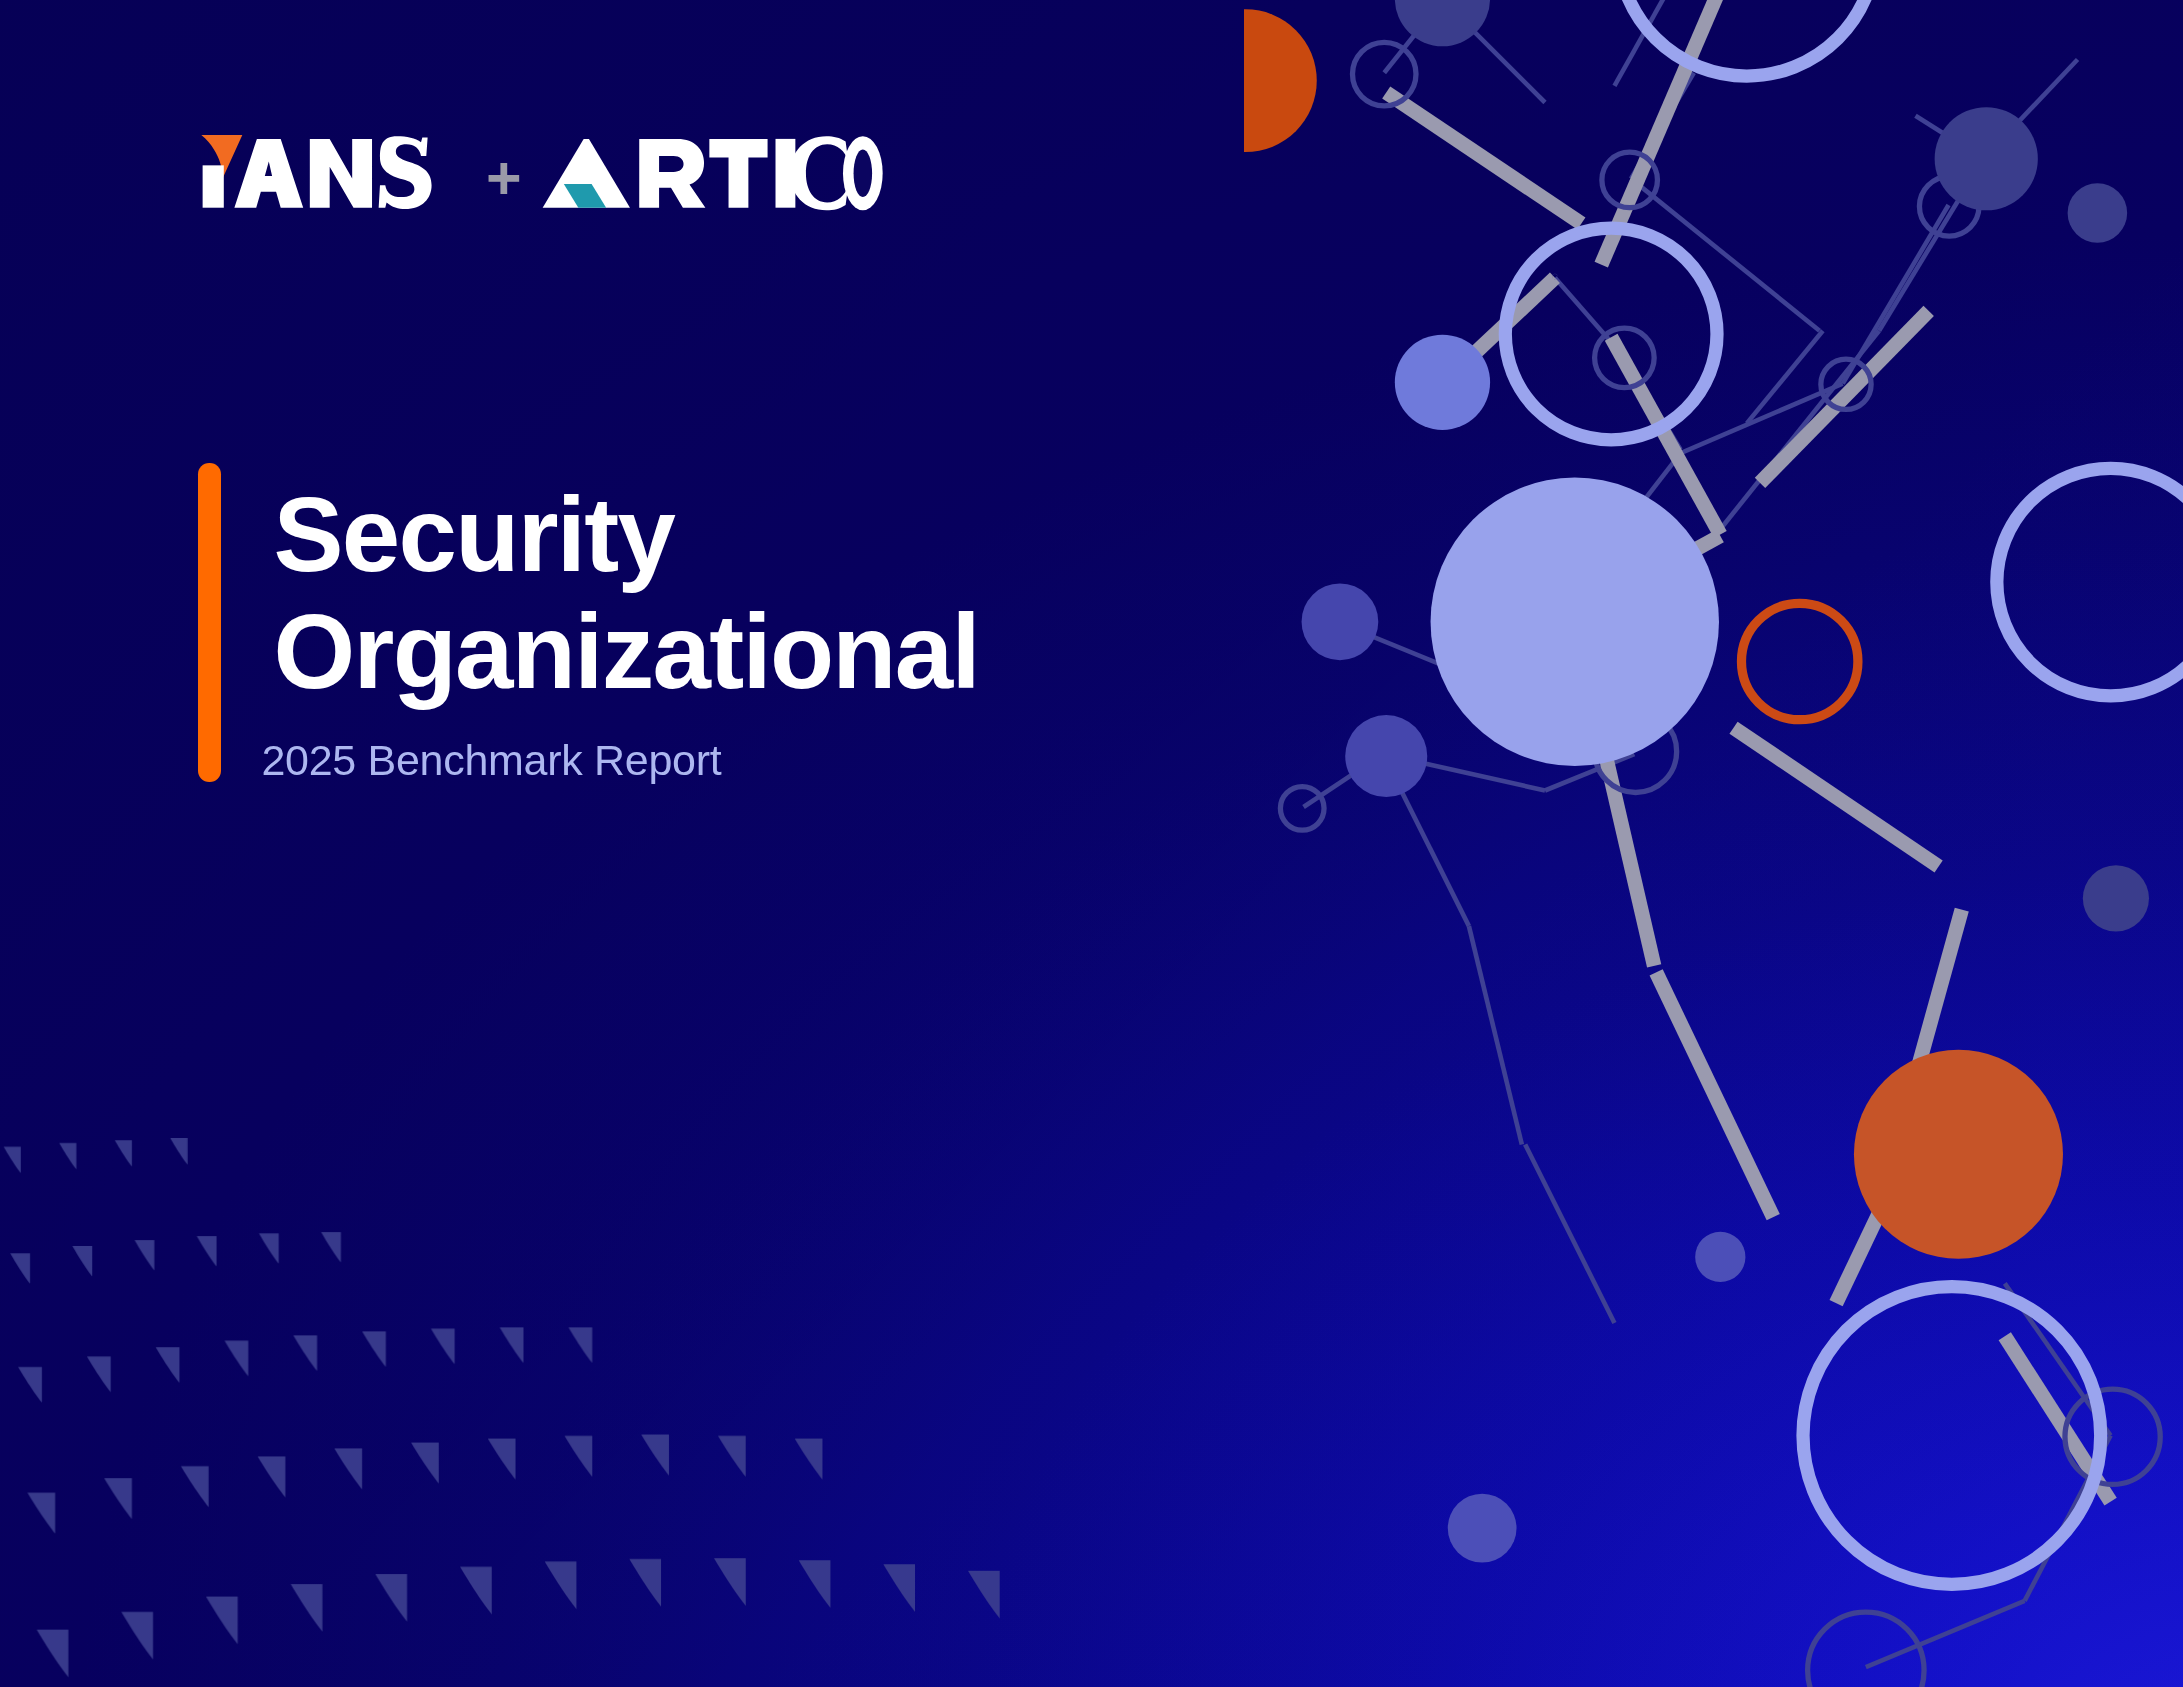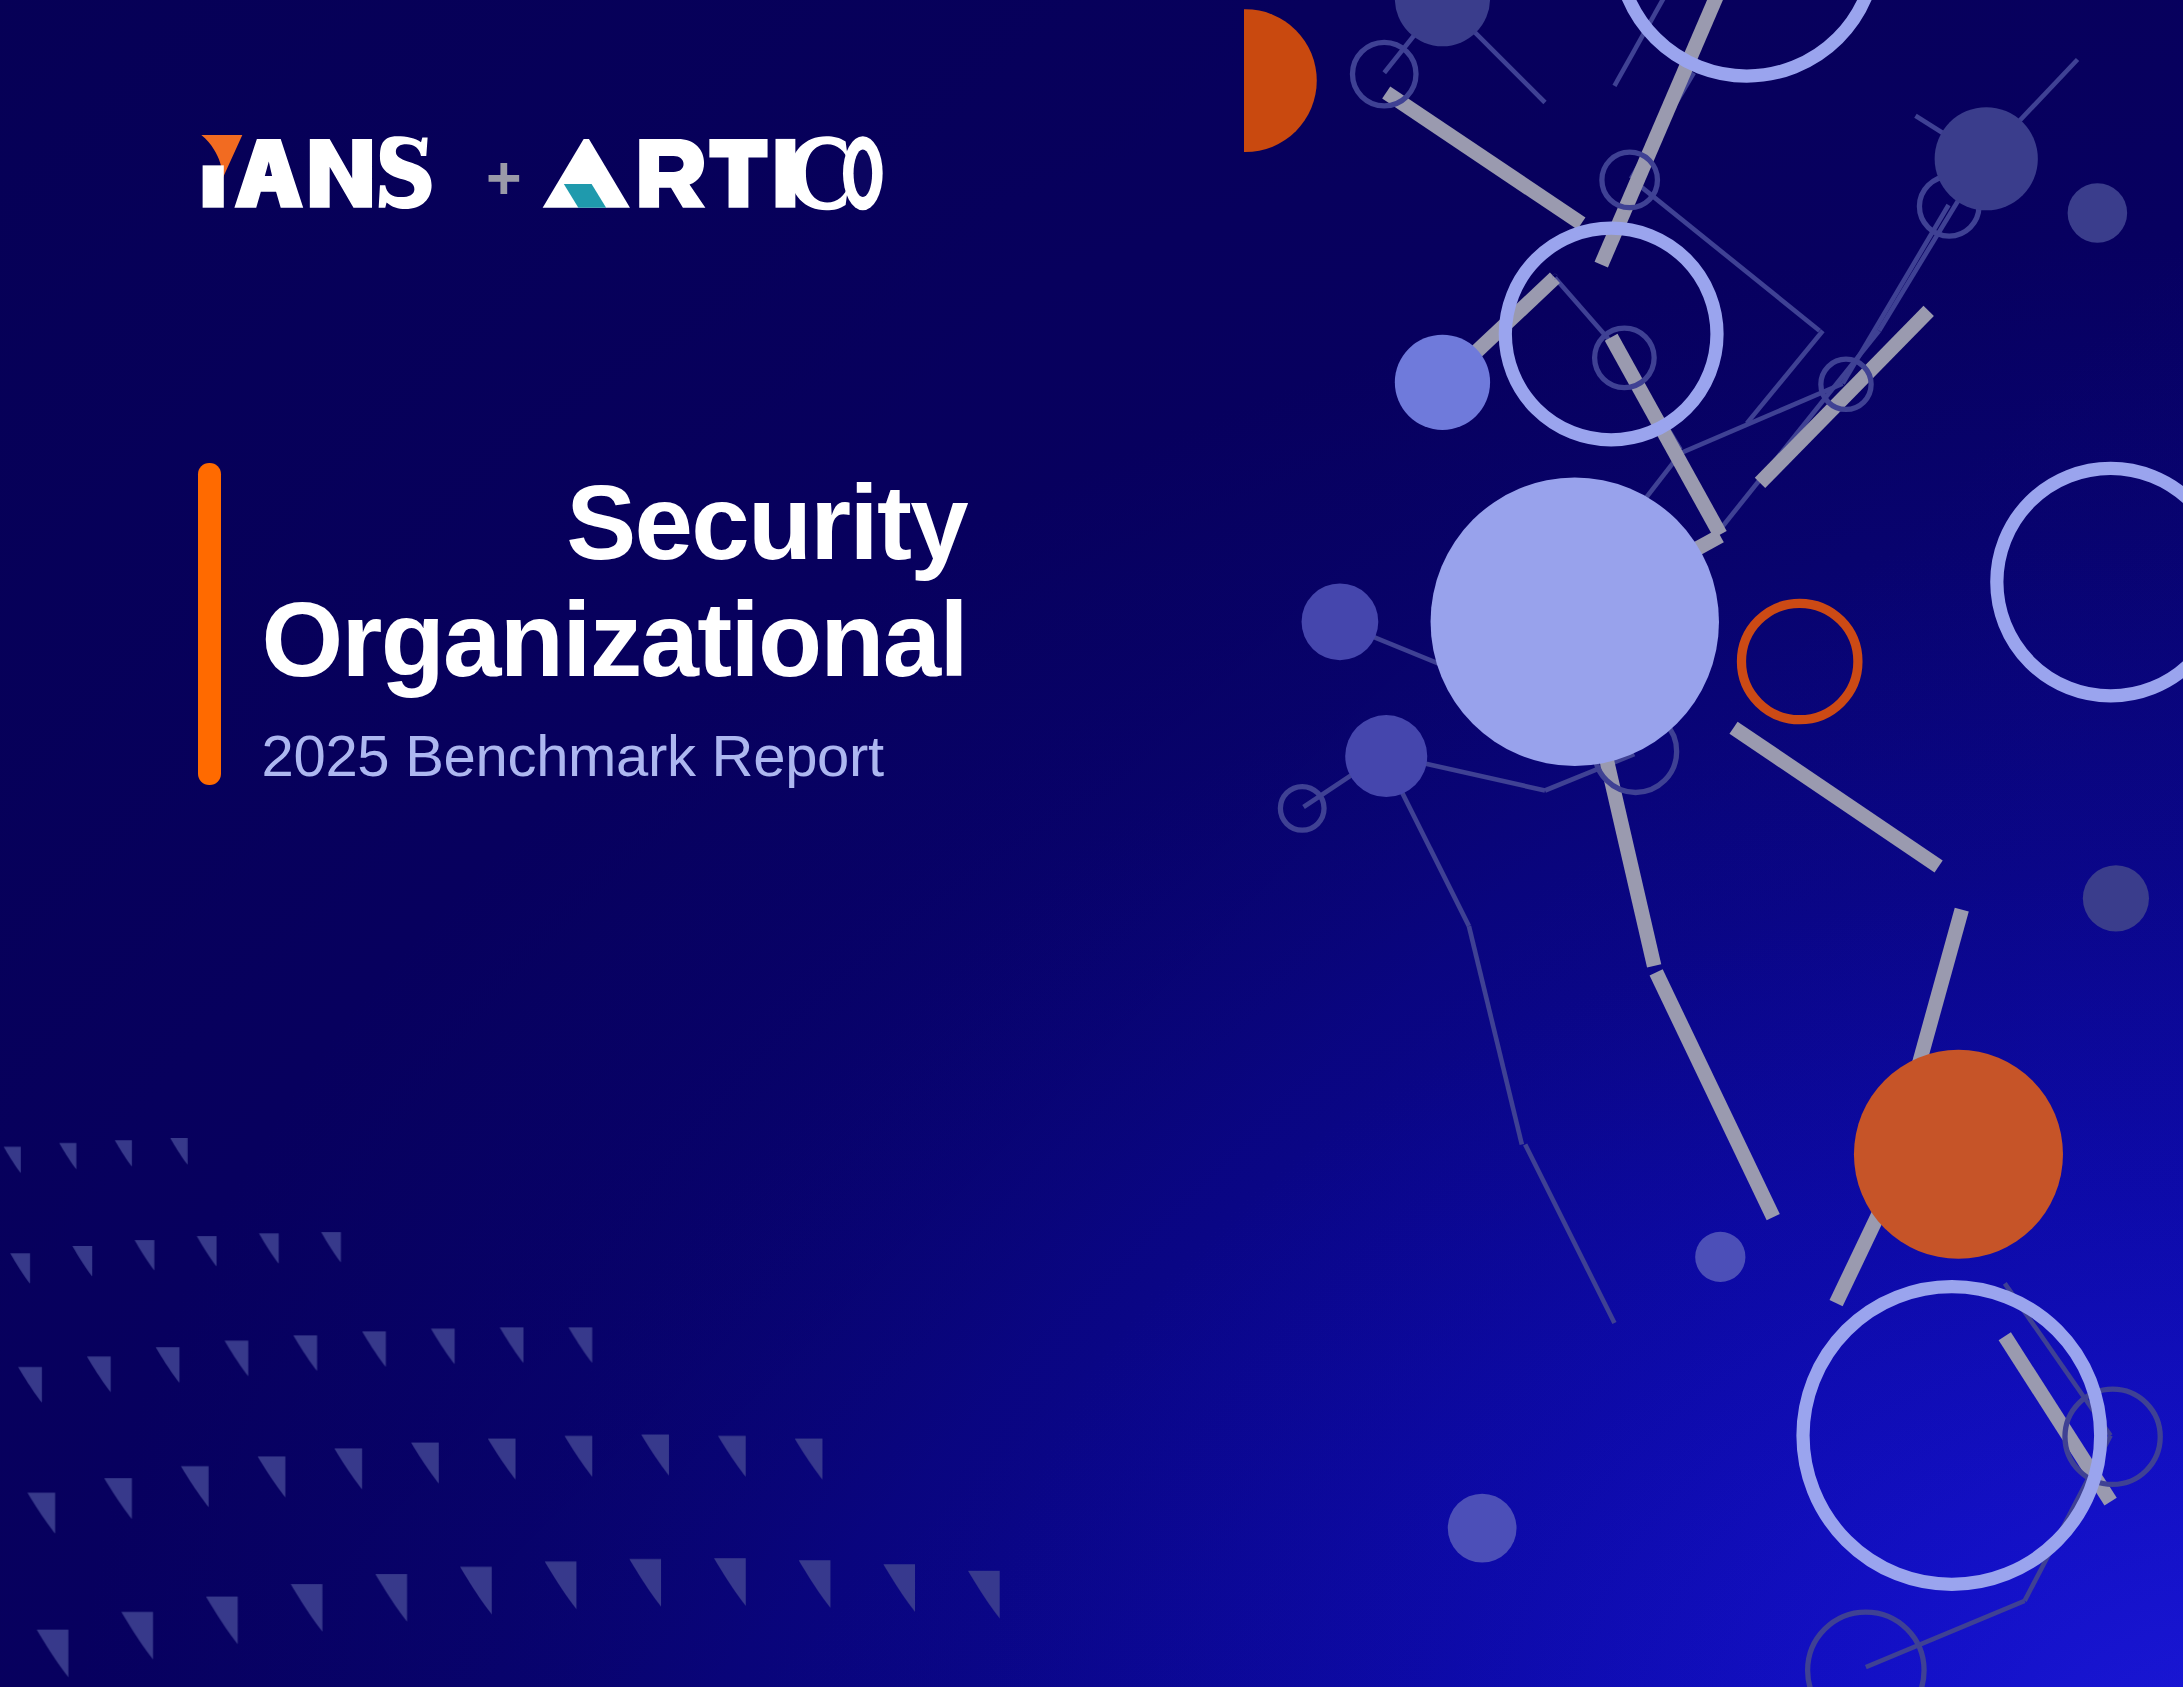--- a/index.html
+++ b/index.html
@@ -82,34 +82,33 @@
   }
   .accent-bar {
     width: 22.5px;
     background: #ff6a00;
     border-radius: 11.2px;
     flex: 0 0 22.5px;
     margin-right: 41px;
   }
   .title-text { padding-top: 1.3px; }
   .title {
-    margin: 0;
+    margin: 12px;
     color: #ffffff;
     font-size: 105px;
     font-weight: 700;
     line-height: 1.115;
     letter-spacing: -1.7px;
     white-space: nowrap;
-    text-align: right;
   }
   .title-line { display: block; }
   .subtitle {
     margin: 29px 0 0 0;
     color: #adb7f0;
-    font-size: 58px;
+    font-size: 43px;
     font-weight: 400;
     line-height: 1;
     letter-spacing: -0.3px;
     white-space: nowrap;
   }
 </style>
 </head>
 <body>
 
 <div id="cover">

